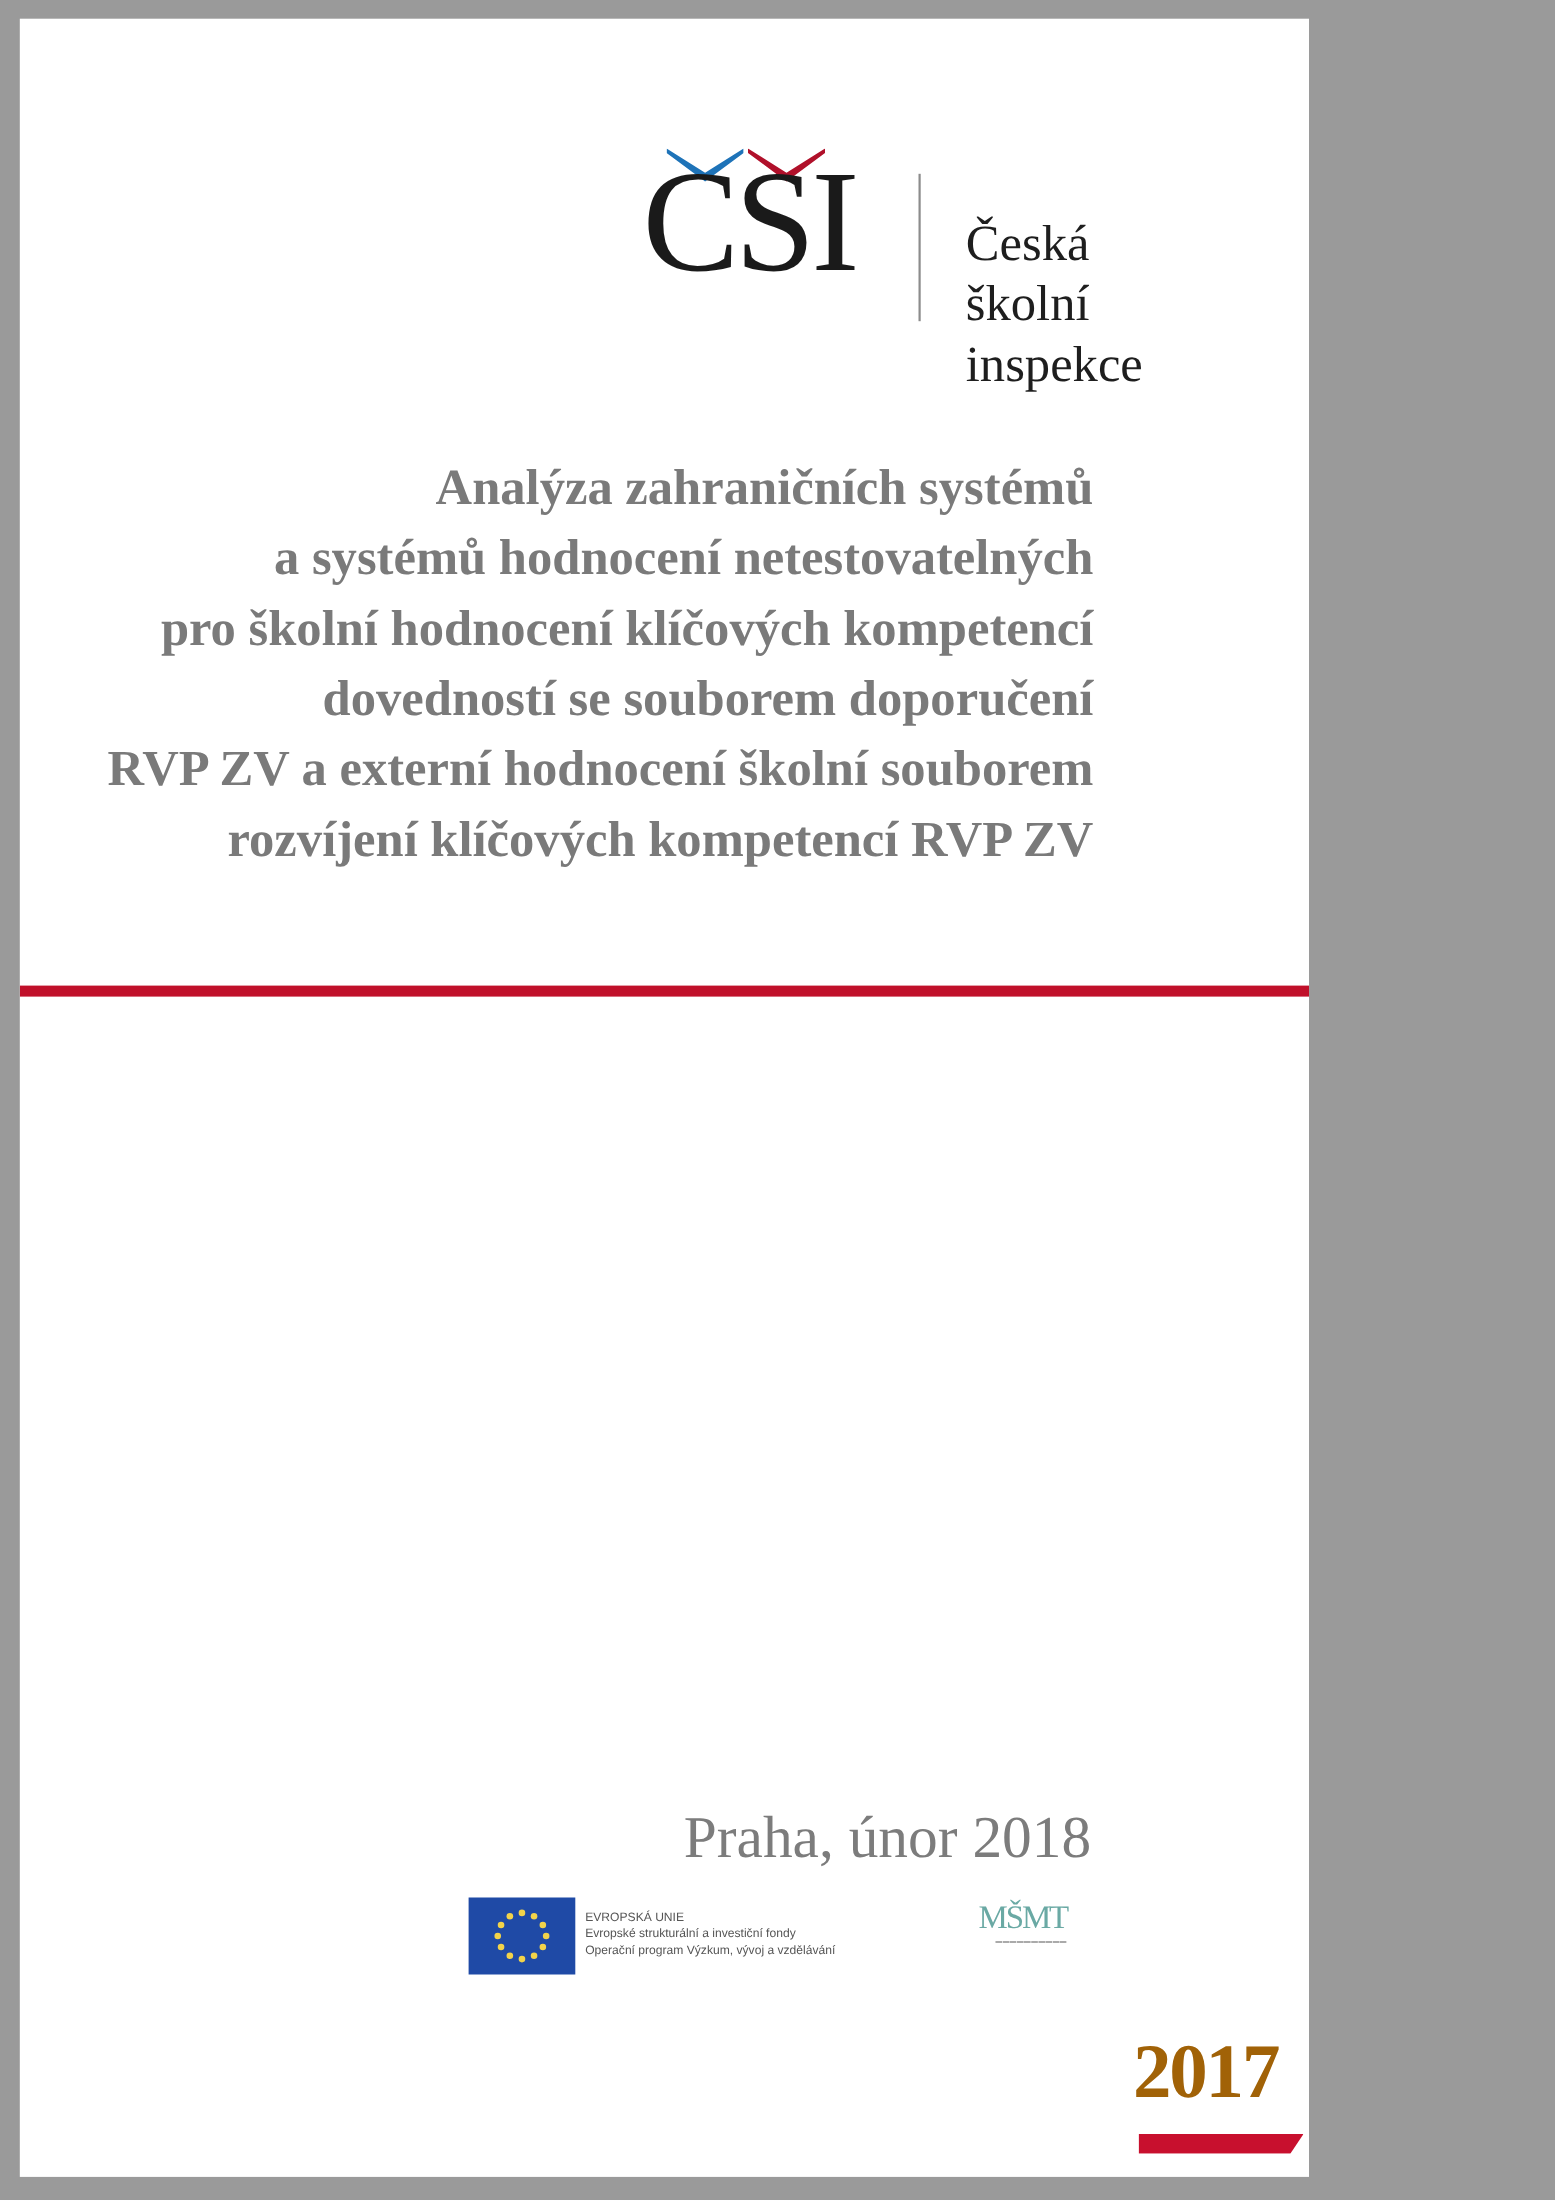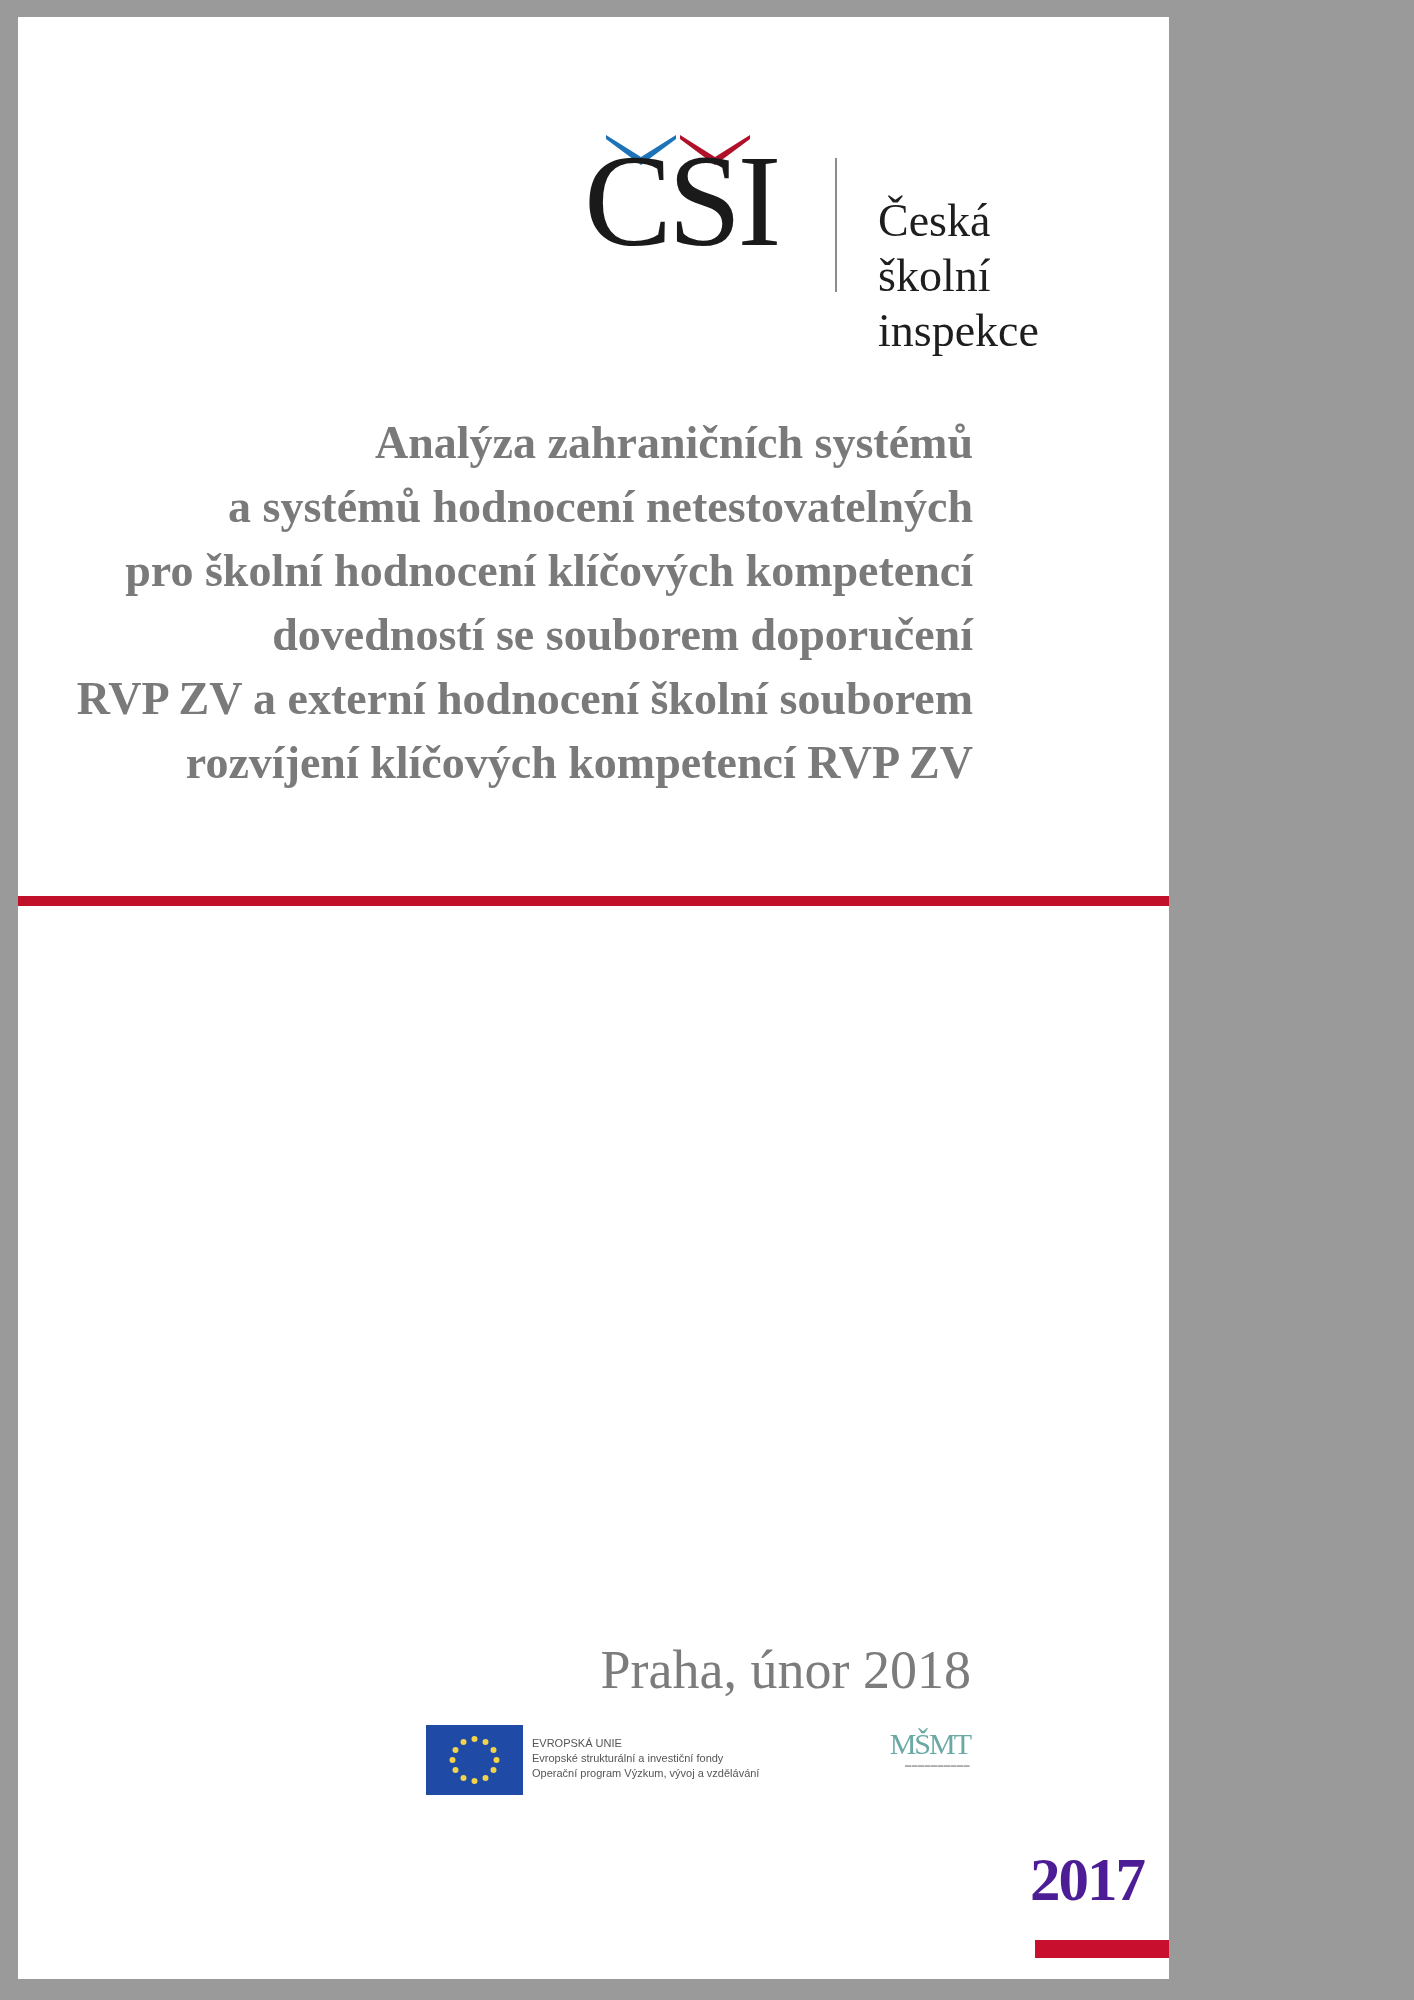--- a/index.html
+++ b/index.html
@@ -7,20 +7,21 @@
     width: 1414px; height: 2000px;
     background: #9a9a9a;
     position: relative; overflow: hidden;
     font-family: "Liberation Serif", "DejaVu Serif", serif;
   }
   .page {
     position: absolute; left: 18px; top: 17px;
     width: 1151px; height: 1962px;
     background: #ffffff;
     overflow: hidden;
+    padding-left: 21px;
   }
   
   .logo { position: absolute; left: 0; top: 0; }
   .csi-mark {
     position: absolute; left: 566px; top: 118px;
     font-family: "Liberation Serif", serif;
     font-size: 132px; line-height: 1; color: #1a1a1a;
     letter-spacing: -4px;
   }
   .caron { position: absolute; }
@@ -75,21 +76,21 @@
     font-family: "Liberation Serif", serif; font-size: 30px; color: #6aa9a4;
     letter-spacing: -2px; line-height: 34px;
   }
   .msmt-caption {
     font-family: "Liberation Sans", sans-serif; font-size: 6px; color: #aaa;
     line-height: 8px; letter-spacing: 0.5px;
   }
   .year-old {
     position: absolute; left: 1012px; top: 1832px;
     font-family: "Liberation Serif", serif; font-weight: bold;
-    font-size: 61px; line-height: 1; color: #4c1d95; letter-spacing: -2px;
+    font-size: 70px; line-height: 1; color: #a16207; letter-spacing: -2px;
   }
   .year-old-bar {
     position: absolute; left: 1017px; top: 1923px;
     width: 150px; height: 18px; background: #c8102e;
     clip-path: polygon(0 0, 100% 0, 92% 100%, 0 100%);
   }
   .year-new-bar {
     position: absolute; left: 1200px; top: 1850px;
     width: 160px; height: 18px; background: #1e73b8;
     clip-path: polygon(6% 0, 100% 0, 100% 100%, 0 100%);

